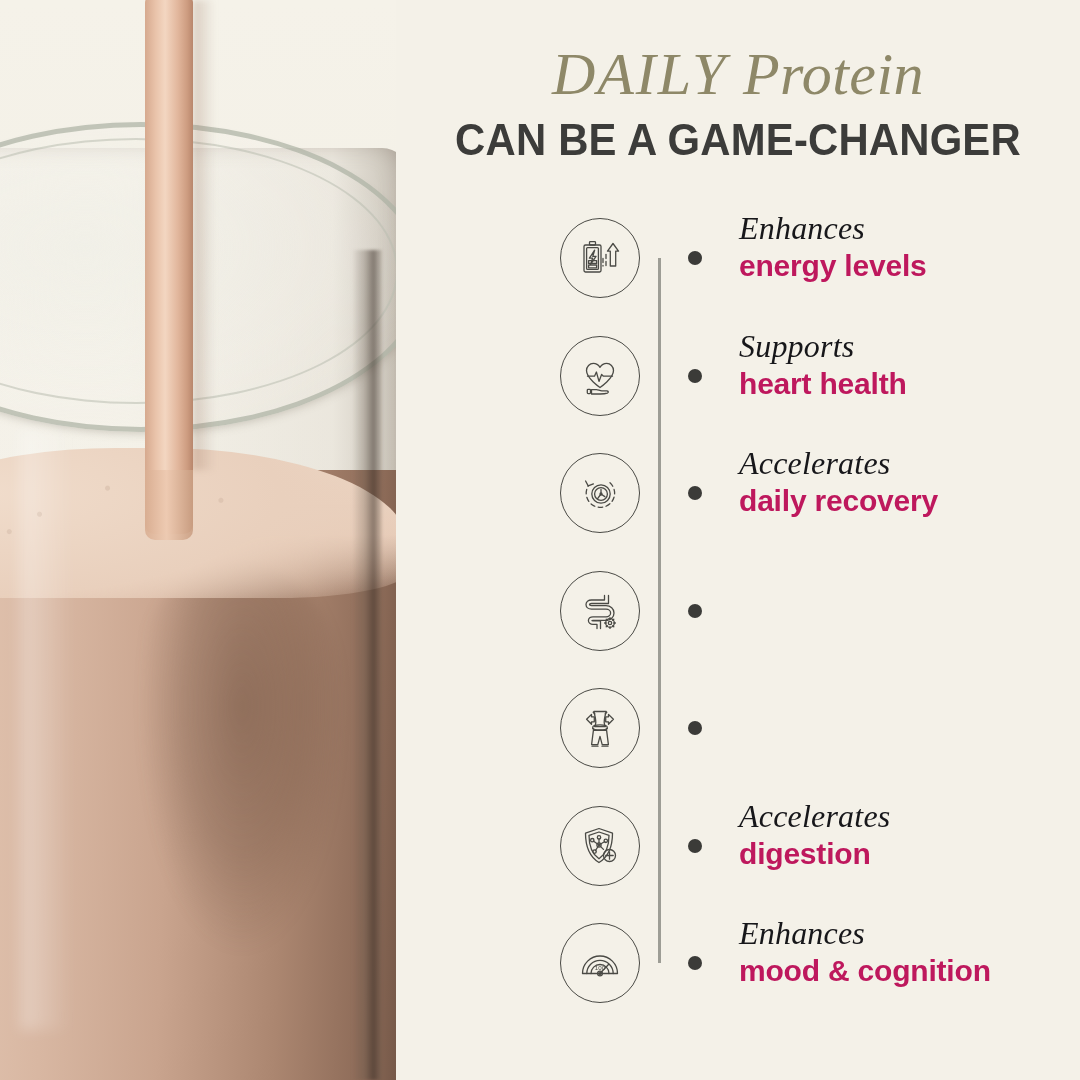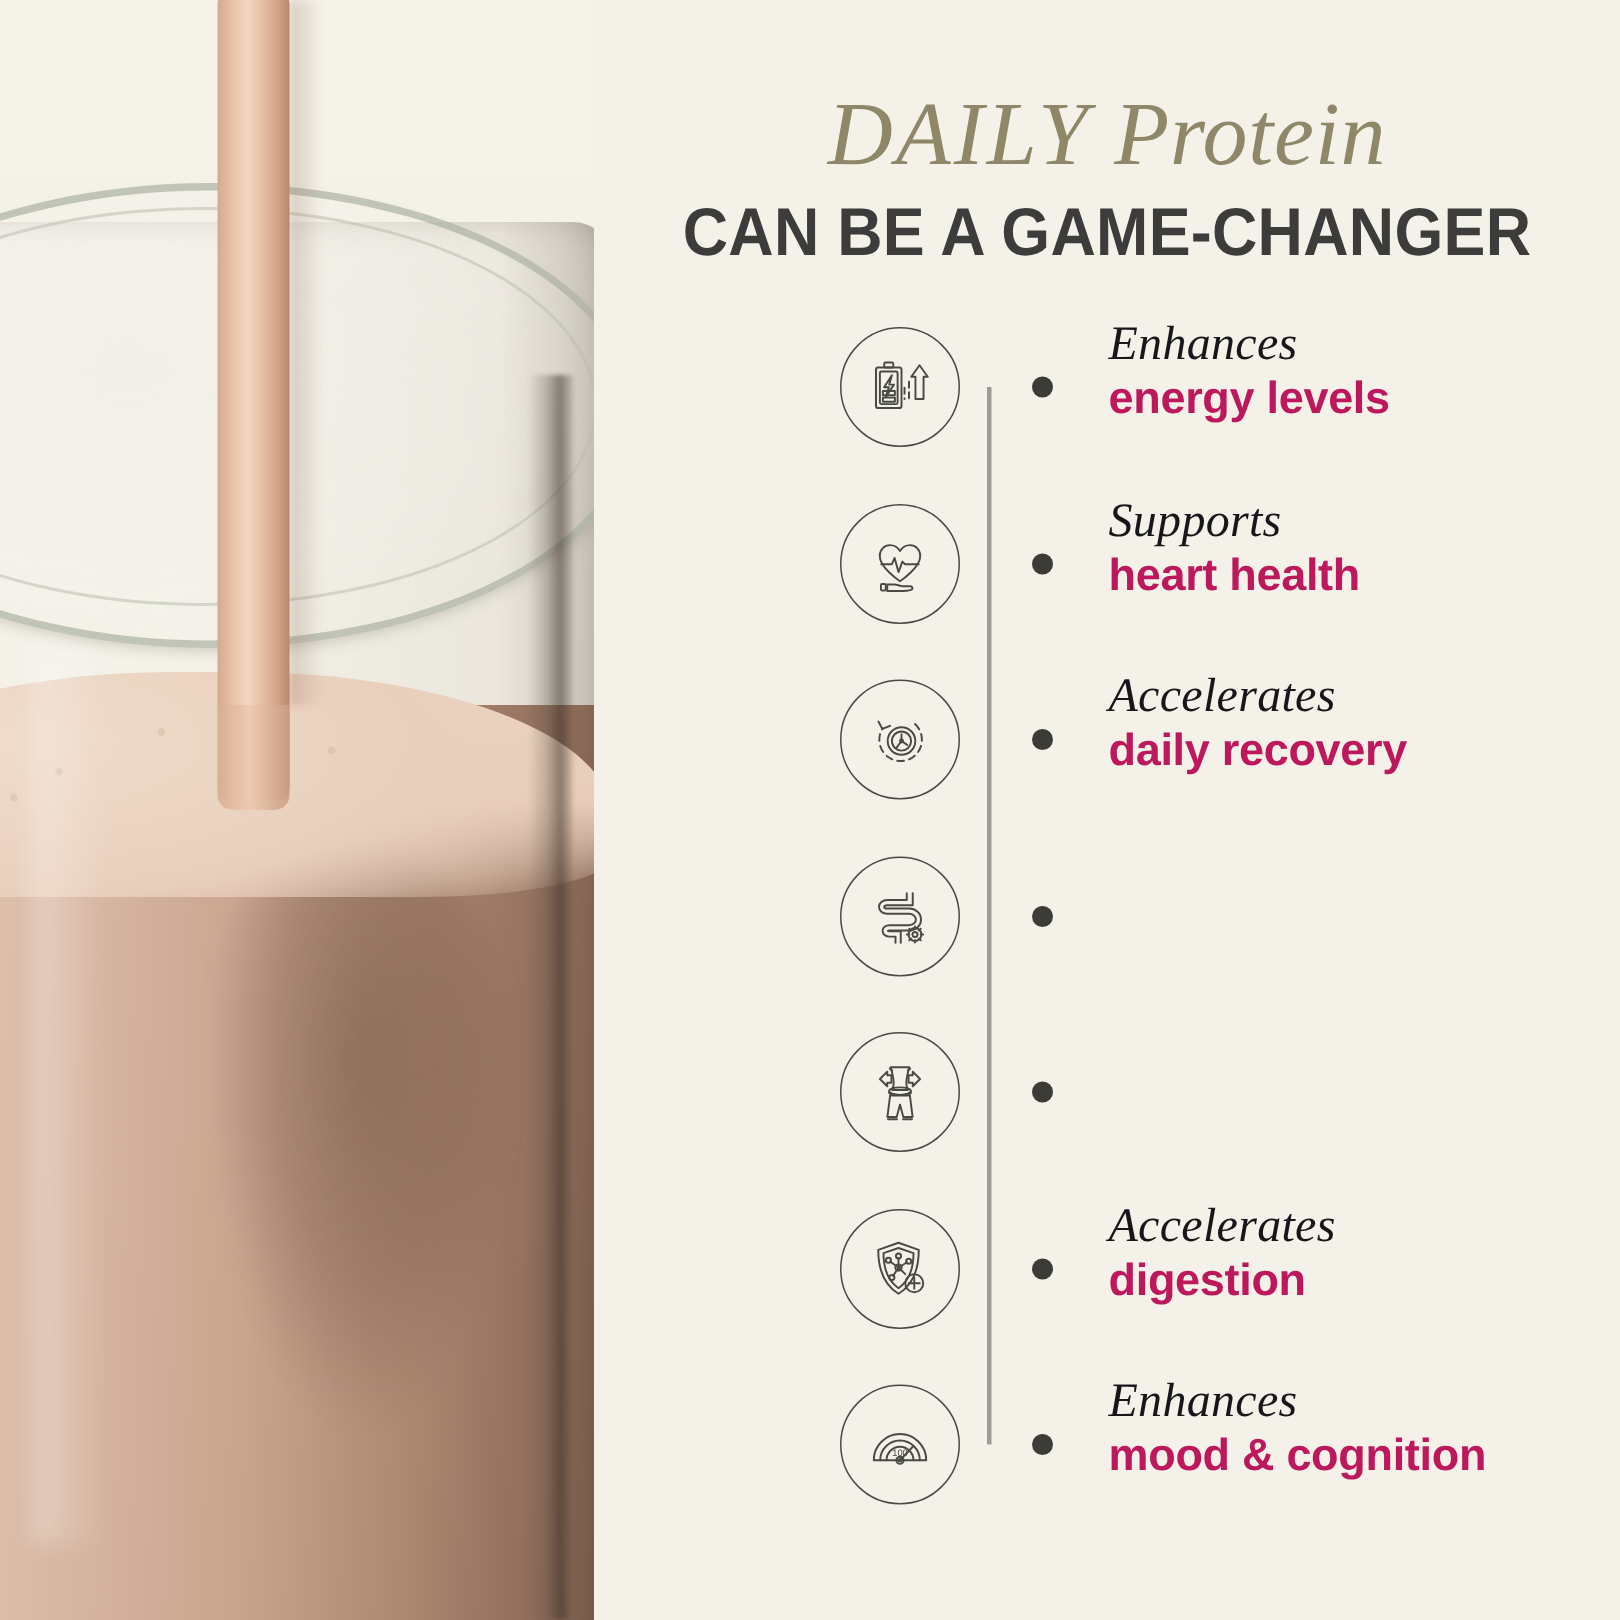--- a/index.html
+++ b/index.html
@@ -181,21 +181,21 @@
   
   #content {
     position: absolute;
     left: 396px; top: 0;
     width: 684px;
     height: 1080px;
   }
   #headline-block {
     position: absolute;
     left: 0;
-    top: 58px;
+    top: 43px;
     width: 684px;
     text-align: center;
   }
   #title-script {
     font-family: "Liberation Serif", "DejaVu Serif", serif;
     font-style: italic;
     font-size: 60px;
     line-height: 1.04;
     color: #8e8868;
     letter-spacing: 0.5px;

